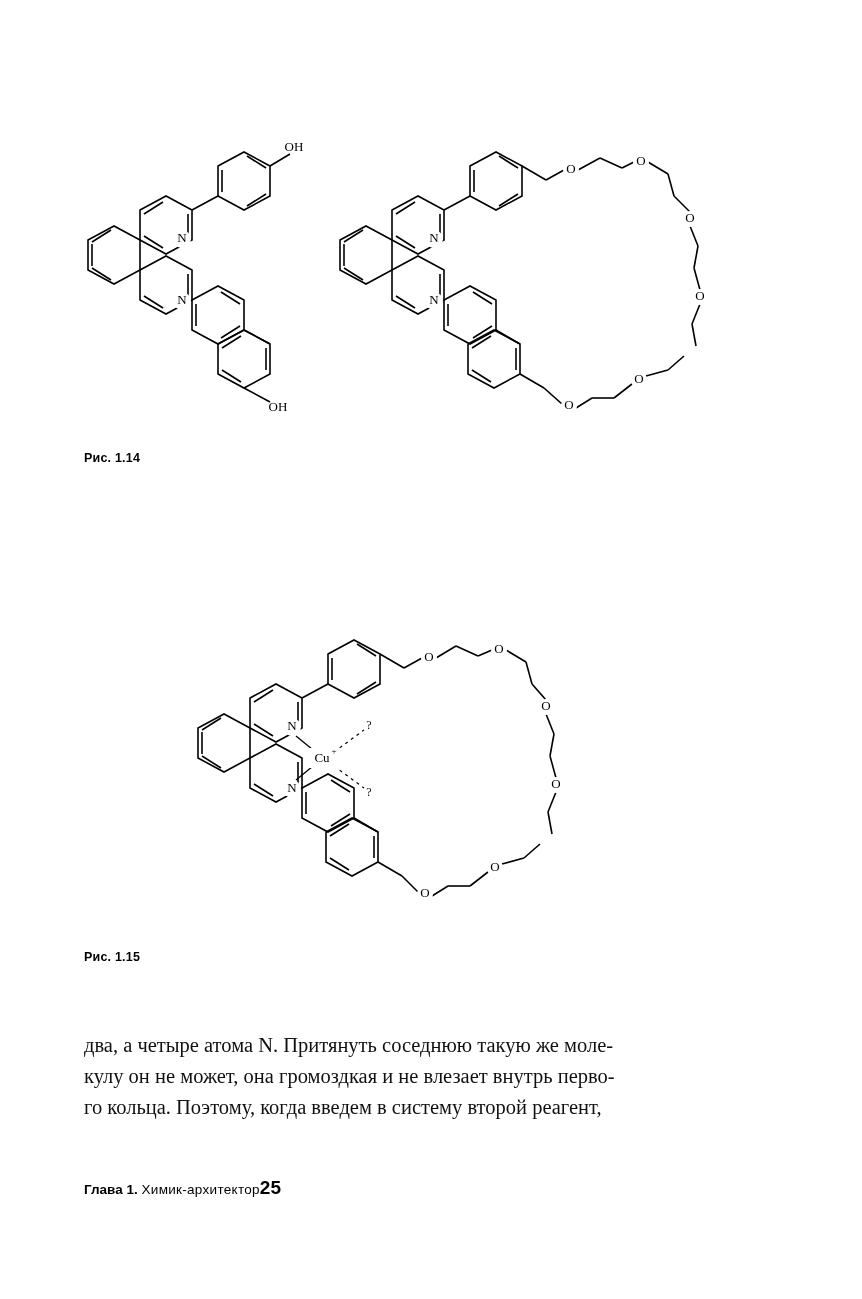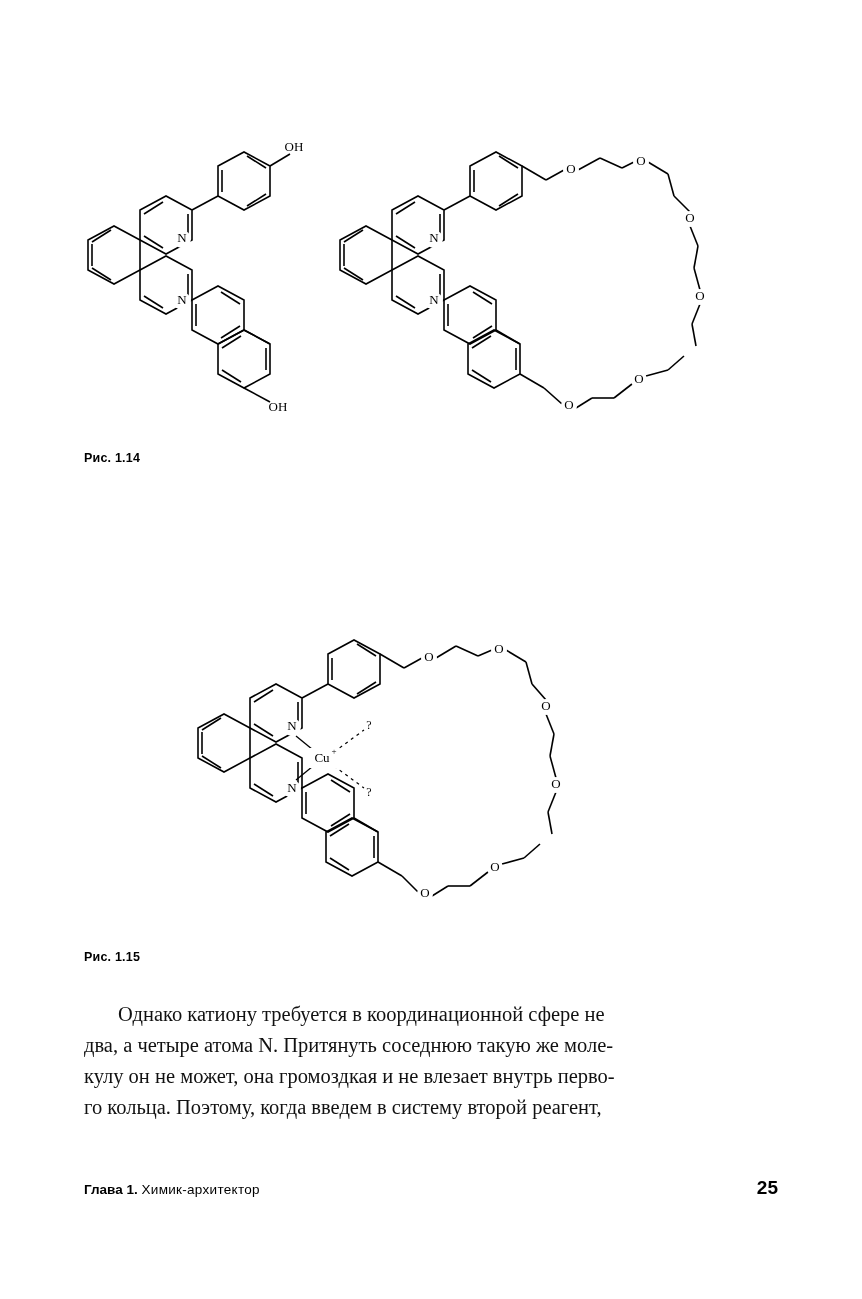--- a/index.html
+++ b/index.html
@@ -42,21 +42,20 @@
   .para .indent {
     display: inline-block;
     width: 34px;
   }
   .footer {
     position: absolute;
     left: 84px;
     bottom: 100px;
     width: 694px;
     display: flex;
-    justify-content: space-between;
     align-items: baseline;
     font-family: "Liberation Sans", sans-serif;
   }
   .footer-left {
     font-size: 13.5px;
   }
   .footer-chapter {
     font-weight: bold;
   }
   .footer-title {
@@ -302,21 +301,21 @@
         <text x="181" y="181" font-size="12">?</text>
       </g>
       <text x="134" y="147" font-size="13" fill="#000" text-anchor="middle" dominant-baseline="middle">Cu</text>
       <text x="146" y="140" font-size="9" fill="#000" text-anchor="middle" dominant-baseline="middle">+</text>
     </svg>
   </div>
 
   <div class="fig-caption" style="left:84px; top:950px;">Рис. 1.15</div>
 
   <div class="para" style="left:84px; top:999px; width:694px;">
-    <span class="indent"></span><span>Однако катиону требуется в координационной сфере не</span><br>
+    <span class="indent"></span><br>
     <span>два, а четыре атома N. Притянуть соседнюю такую же моле-</span><br>
     <span>кулу он не может, она громоздкая и не влезает внутрь перво-</span><br>
     <span>го кольца. Поэтому, когда введем в систему второй реагент,</span>
   </div>
 
   <div class="footer">
     <div class="footer-left">
       <span class="footer-chapter">Глава 1.</span>
       <span class="footer-title">Химик-архитектор</span>
     </div>

